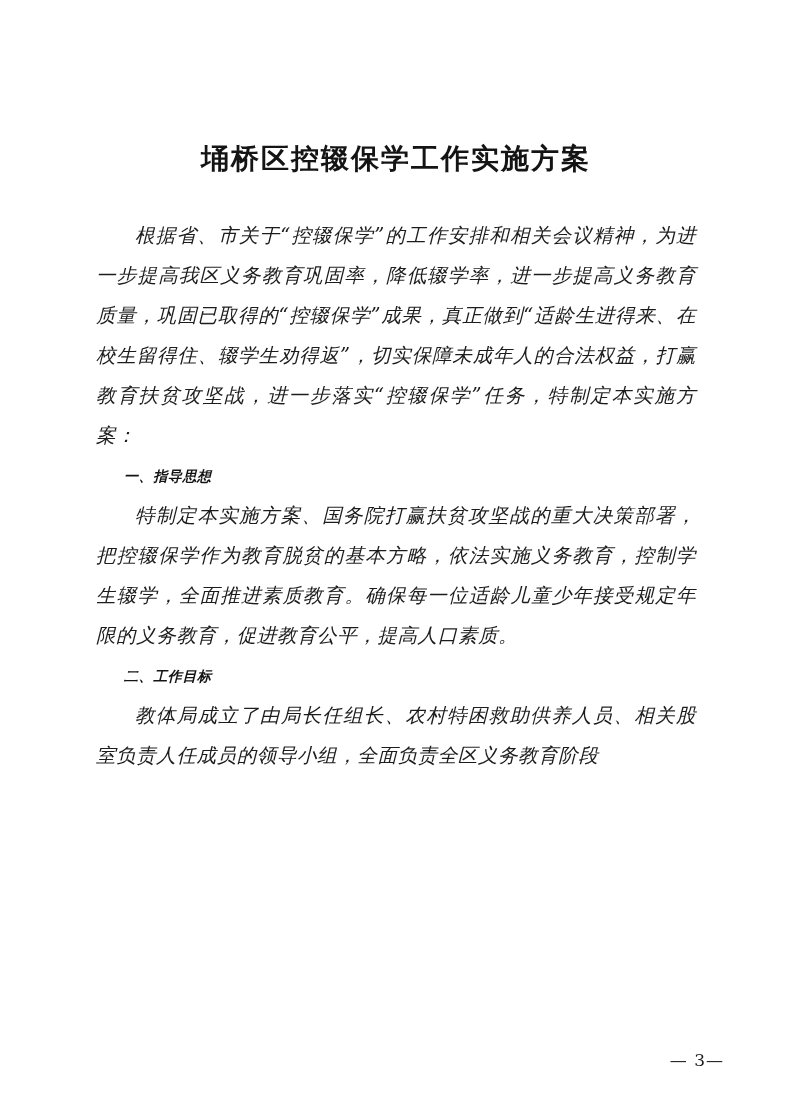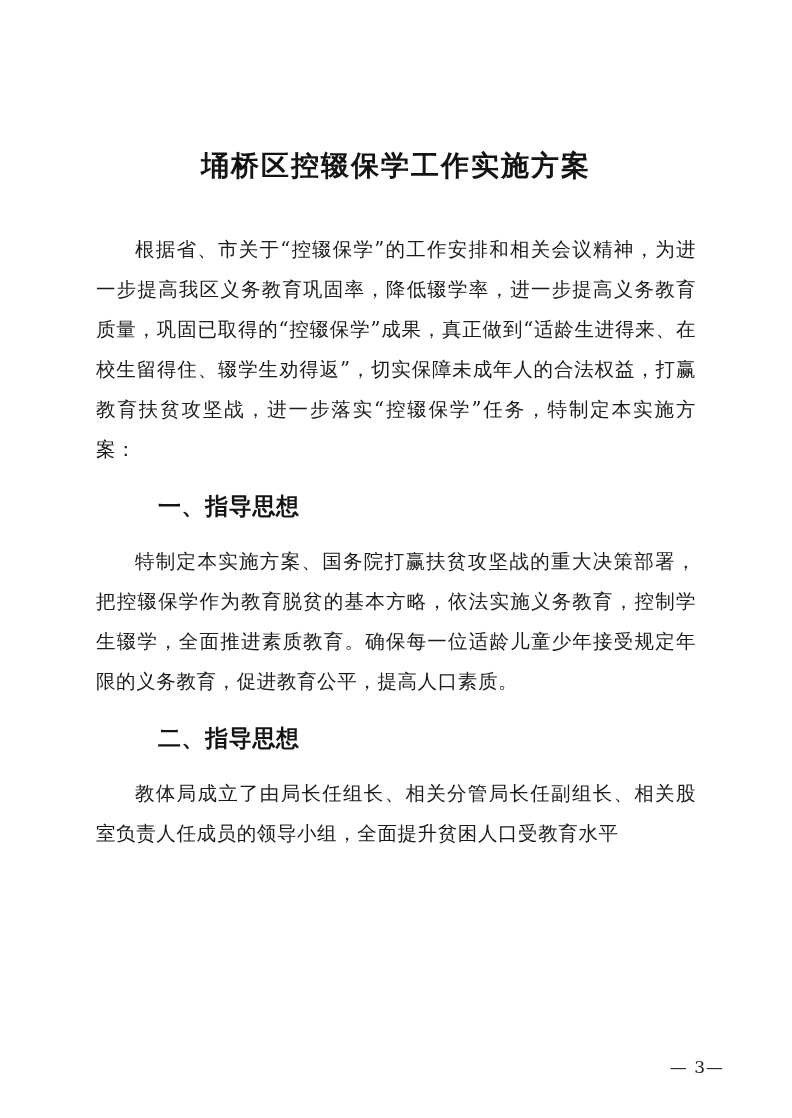--- a/index.html
+++ b/index.html
@@ -20,43 +20,44 @@
     height: 1118px;
     box-sizing: border-box;
     padding: 0;
     position: relative;
   }
   .doc-title {
     text-align: center;
     font-size: 28px;
     font-weight: bold;
     letter-spacing: 2px;
-    margin: 7px;
+    margin: 0;
     padding-top: 140px;
     color: #141414;
     font-family: "DejaVu Serif", "Liberation Serif", serif;
   }
   .body-block {
     margin: 0 auto;
     width: 600px;
     padding-top: 38px;
+    font-style: italic;
   }
   p.para {
     margin: 0;
     font-size: 19.5px;
     line-height: 40px;
     text-indent: 2em;
     text-align: justify;
     text-justify: inter-ideograph;
     letter-spacing: 0.6px;
     color: #1c1c1c;
   }
   p.heading {
-    margin: 16px;
-    font-size: 23px;
+    margin: 0;
+    font-size: 14px;
     line-height: 40px;
     text-indent: 2em;
     font-weight: bold;
     letter-spacing: 0.6px;
     color: #141414;
   }
   .page-number {
     position: absolute;
     right: 68px;
     bottom: 48px;
@@ -69,19 +70,19 @@
 <body>
 
 <div class="page">
 
   <h1 class="doc-title">埇桥区控辍保学工作实施方案</h1>
 
   <div class="body-block">
     <p class="para">根据省、市关于“控辍保学”的工作安排和相关会议精神，为进一步提高我区义务教育巩固率，降低辍学率，进一步提高义务教育质量，巩固已取得的“控辍保学”成果，真正做到“适龄生进得来、在校生留得住、辍学生劝得返”，切实保障未成年人的合法权益，打赢教育扶贫攻坚战，进一步落实“控辍保学”任务，特制定本实施方案：</p>
     <p class="heading">一、指导思想</p>
     <p class="para">特制定本实施方案、国务院打赢扶贫攻坚战的重大决策部署，把控辍保学作为教育脱贫的基本方略，依法实施义务教育，控制学生辍学，全面推进素质教育。确保每一位适龄儿童少年接受规定年限的义务教育，促进教育公平，提高人口素质。</p>
-    <p class="heading">二、指导思想</p>
-    <p class="para">教体局成立了由局长任组长、相关分管局长任副组长、相关股室负责人任成员的领导小组，全面提升贫困人口受教育水平</p>
+    <p class="heading">二、工作目标</p>
+    <p class="para">教体局成立了由局长任组长、农村特困救助供养人员、相关股室负责人任成员的领导小组，全面负责全区义务教育阶段</p>
   </div>
 
   <div class="page-number">— 3—</div>
 
 </div>
 
 </body></html>

